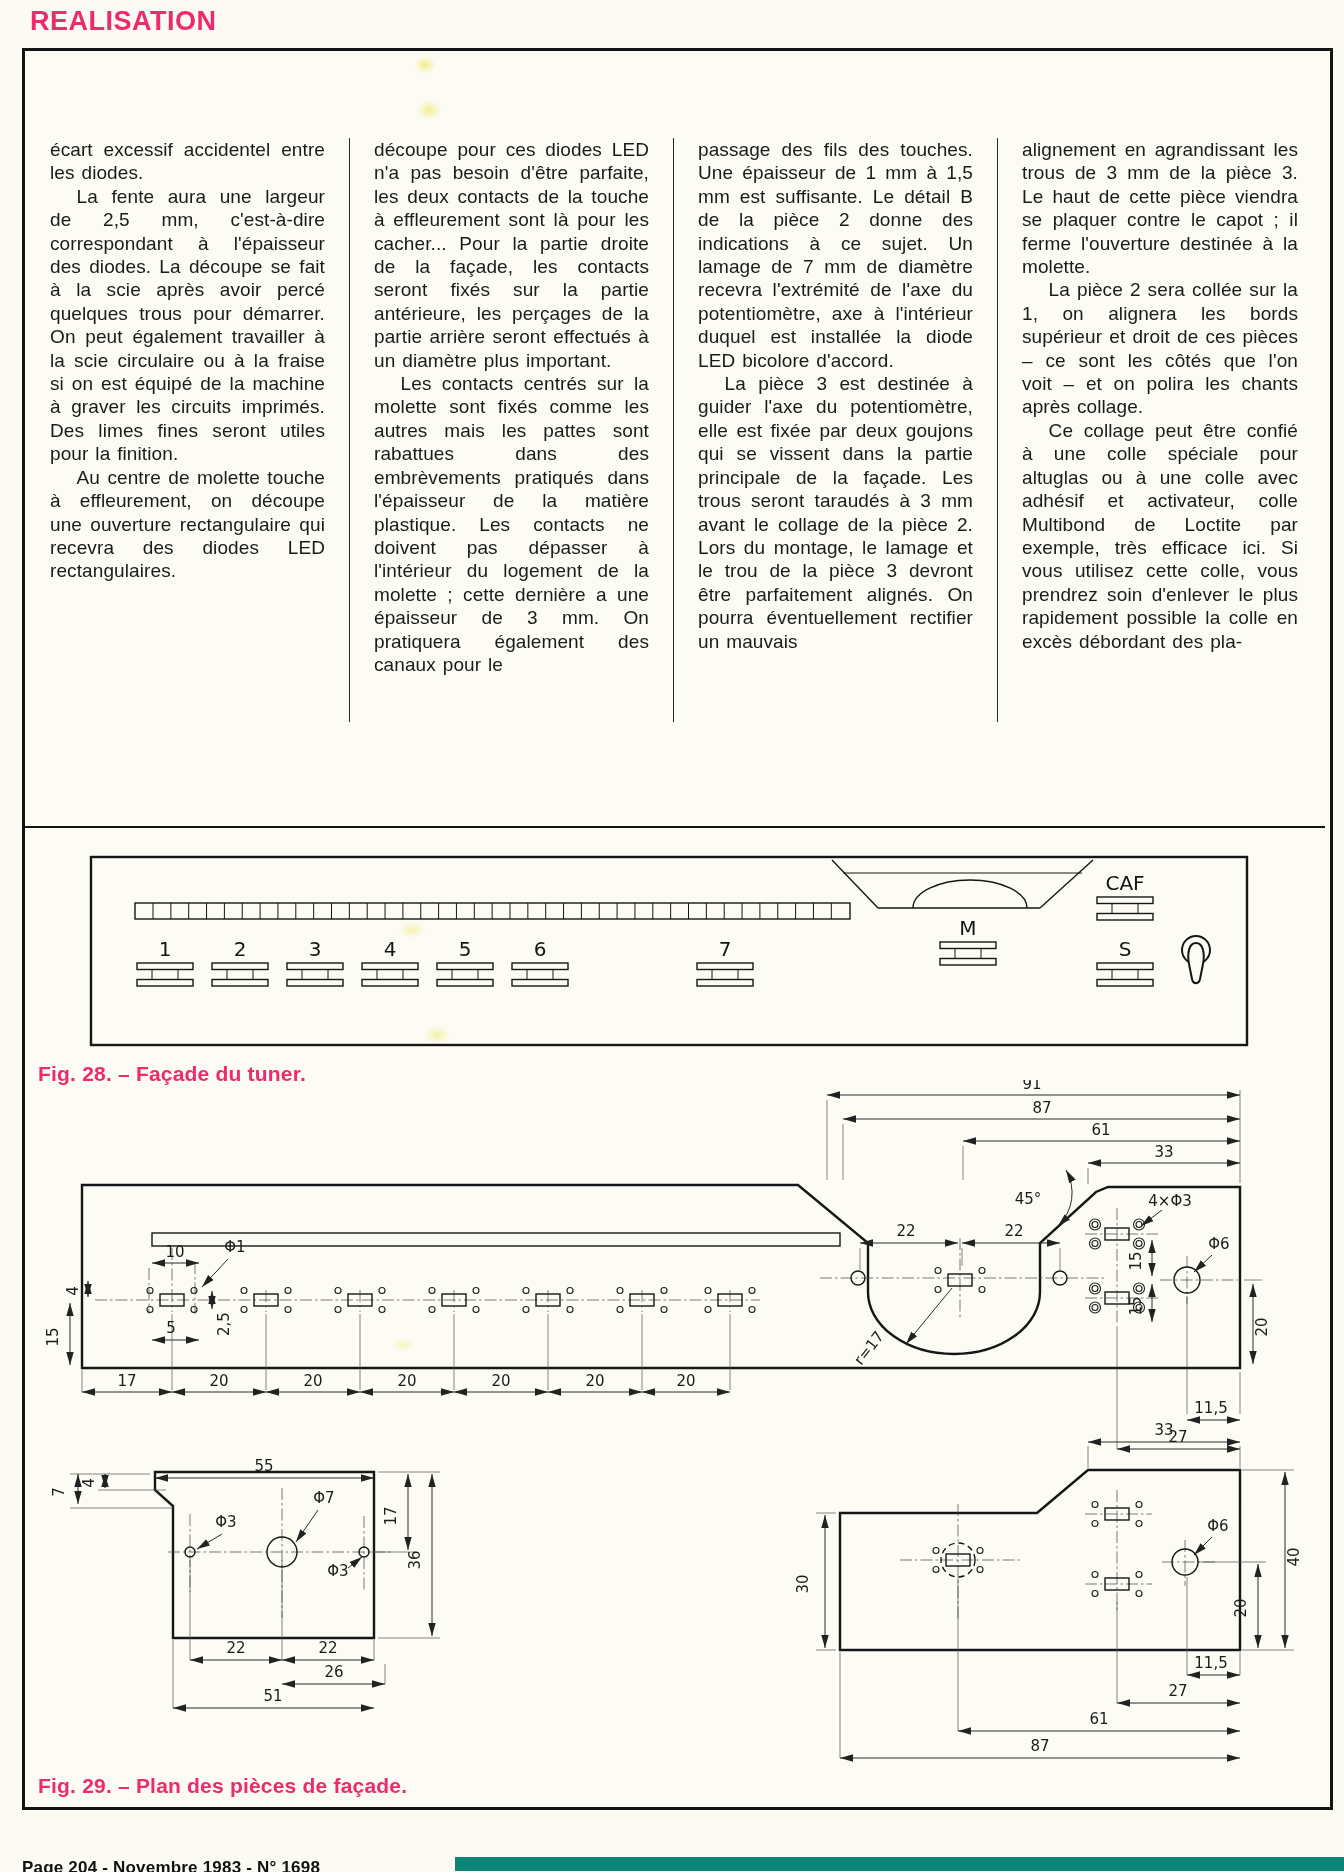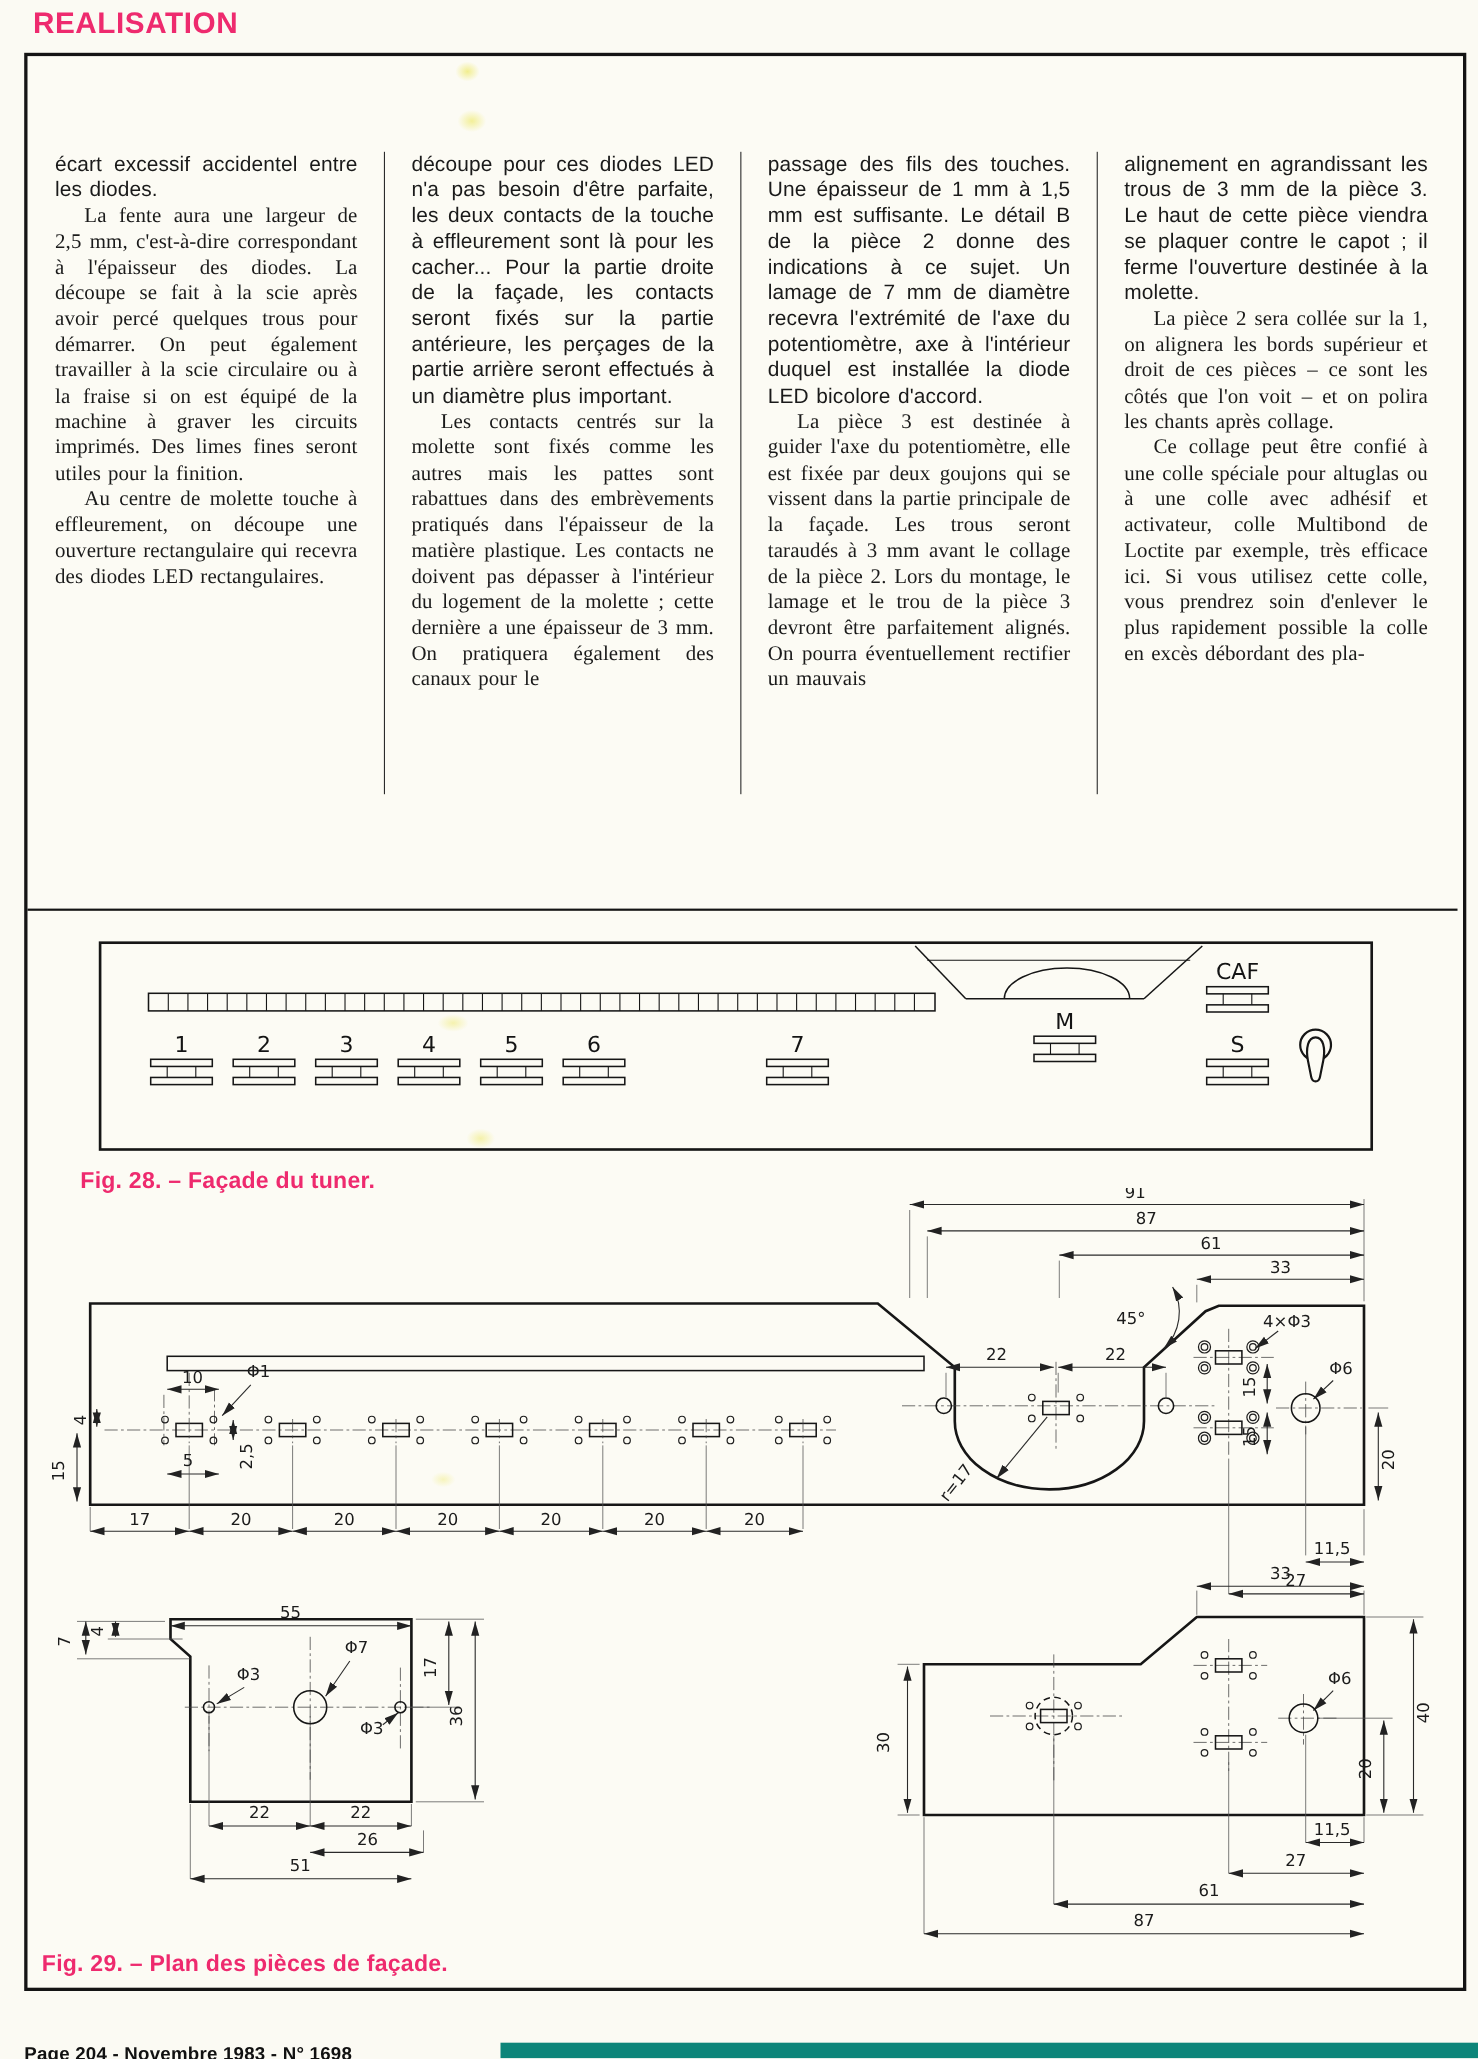--- a/index.html
+++ b/index.html
@@ -20,27 +20,27 @@
   .cols{
     position:absolute;left:26px;top:138px;width:1296px;height:584px;
     display:grid;grid-template-columns:repeat(4,1fr);
   }
   .col{padding:0 24px;border-right:1.5px solid #2b2b2b;overflow:hidden;}
   .col:last-child{border-right:none;}
   .col p{
     margin:0;font-size:19px;line-height:23.4px;text-align:justify;
     word-spacing:1.5px;letter-spacing:.1px;color:#1a1a1a;
   }
-  .col p.ind{text-indent:1.4em;font-family:Liberation Serif, serif;}
+  .col p.ind{text-indent:1.4em;}
   
   .figcap{
     position:absolute;left:38px;font-size:21px;font-weight:bold;color:#ee2a6e;
     letter-spacing:.2px;
   }
-  .cap28{top:1062px;margin-left:35px;}
+  .cap28{top:1062px;}
   .cap29{top:1774px;}
   .figsvg{position:absolute;left:0;}
   .fig28{top:848px;width:1344px;height:204px;}
   .fig29{top:1080px;width:1344px;height:700px;}
   
   .o{stroke:#161616;stroke-width:2.4;fill:none;}
   .f{stroke:#161616;stroke-width:1.4;fill:none;}
   .f28thin{stroke:#161616;stroke-width:1;fill:none;}
   .d,.l{stroke:#2a2a2a;stroke-width:1;fill:none;}
   .e{stroke:#555;stroke-width:.7;fill:none;}

